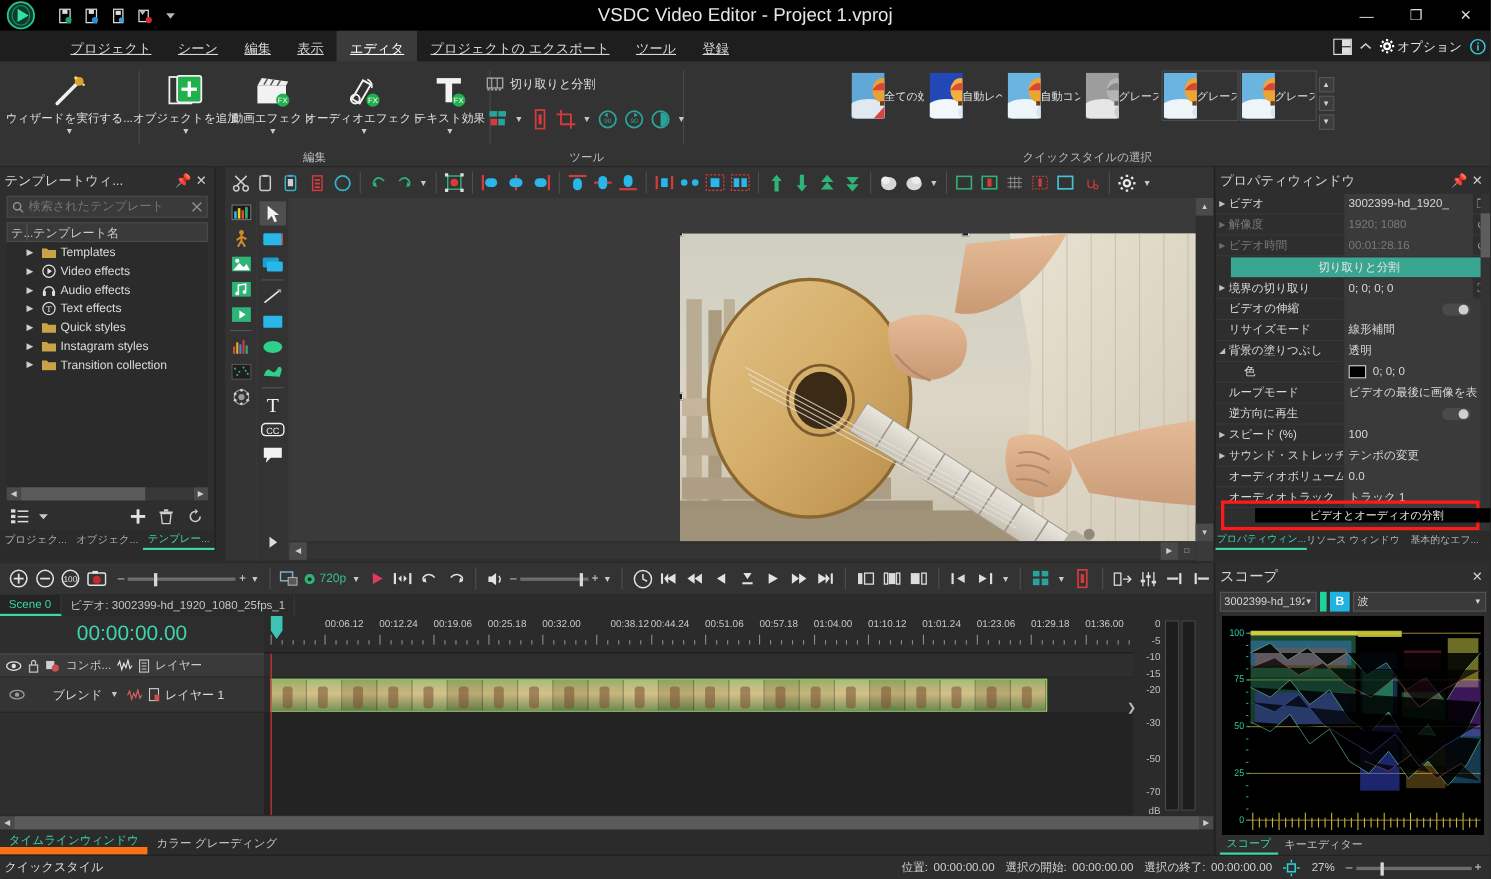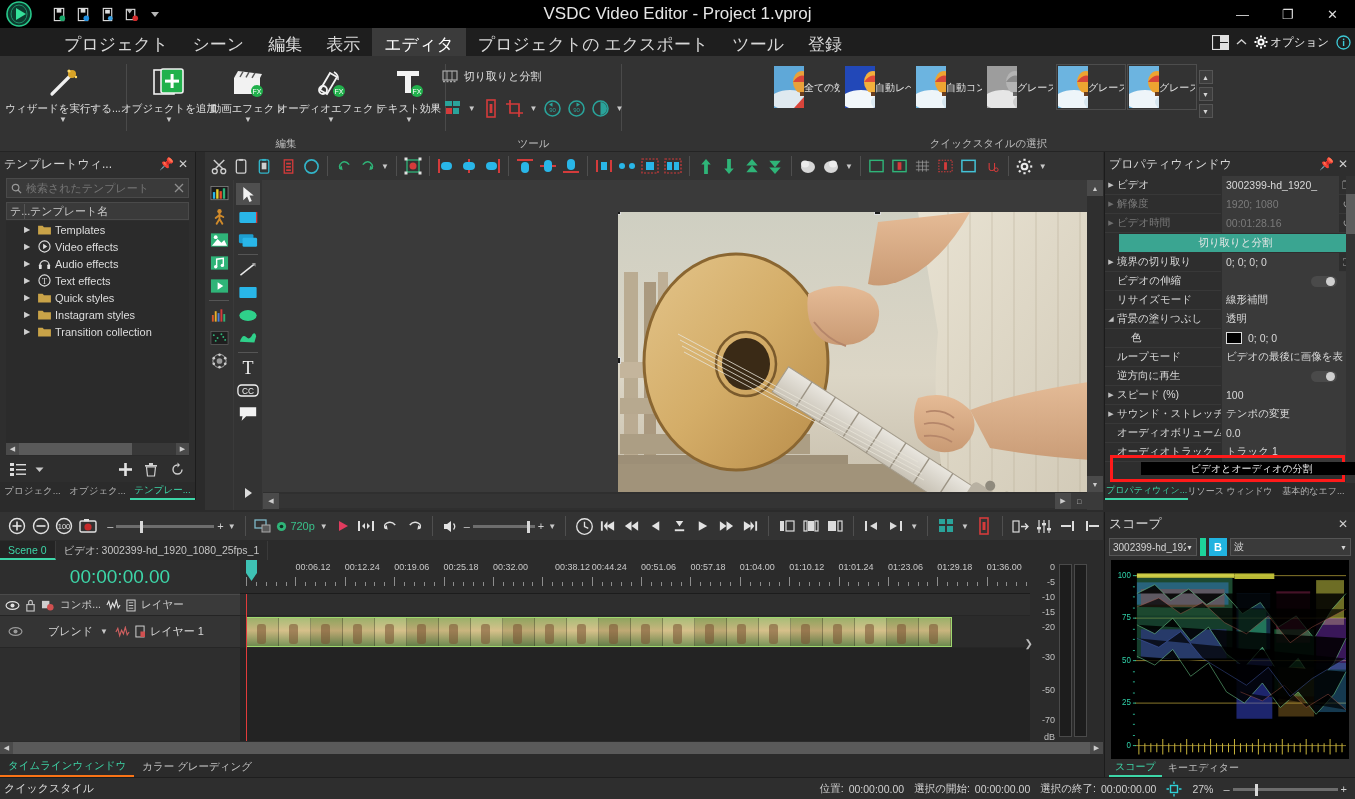--- a/index.html
+++ b/index.html
@@ -37,21 +37,21 @@
     color: #dcdcdc; font-size: 13px; cursor: pointer;
   }
 
   
   .menubar {
     position: absolute; left: 0; top: 28px; width: 1355px; height: 28px;
     background: #1e1e1e; display: flex; align-items: stretch;
   }
   .menu-item {
     padding: 16px 12px; display: flex; align-items: center; cursor: pointer;
-    color: #d8d8d8; font-size: 17px;
+    color: #d8d8d8; font-size: 12px; text-decoration: underline;
   }
   .menu-item:first-child { margin-left: 52px; }
   .menu-item.active { background: #3b3b3b; color: #fff; }
   .menubar-right {
     position: absolute; right: 4px; top: 0; height: 28px;
     display: flex; align-items: center; gap: 7px;
   }
   .mb-ico { display: flex; cursor: pointer; color: #d8d8d8; }
 
   
@@ -249,21 +249,21 @@
   .ms-lab { position: absolute; right: 2px; font-size: 9px; color: #c0c0c0; }
   .meter-bars { display: flex; gap: 2px; align-items: flex-end; padding: 4px 0 4px 2px; }
   .mbar { width: 13px; height: 100%; background: #1d1d1d; border: 1px solid #4a4a4a; }
   .tl-expand { position: absolute; right: 70px; top: 78px; font-size: 10px; color: #bbb; cursor: pointer; }
 
   .bottom-tabs {
     position: absolute; left: 0; top: 757px; width: 1103px; height: 20px;
     background: #2b2b2b; display: flex; align-items: stretch;
   }
   .bt-tab { padding: 0 8px; display: flex; align-items: center; font-size: 10.5px; color: #c4c4c4; cursor: pointer; }
-  .bt-tab.active { color: #3dd6a8; border-bottom: 2px solid #f97316; }
+  .bt-tab.active { color: #3dd6a8; border-bottom: 7px solid #f97316; }
 
   .statusbar {
     position: absolute; left: 0; top: 777px; width: 1355px; height: 22px;
     background: #2e2e2e; border-top: 1px solid #1e1e1e; display: flex; align-items: center;
   }
   .sb-left { font-size: 11px; color: #dcdcdc; padding-left: 4px; }
   .sb-right { position: absolute; right: 0; top: 0; height: 22px; display: flex; align-items: center; gap: 10px;
               padding-right: 8px; }
   .sb-field { display: flex; align-items: center; gap: 5px; font-size: 10.5px; color: #d4d4d4; }
   .sb-val { font-size: 10.5px; color: #d0d0d0; }

